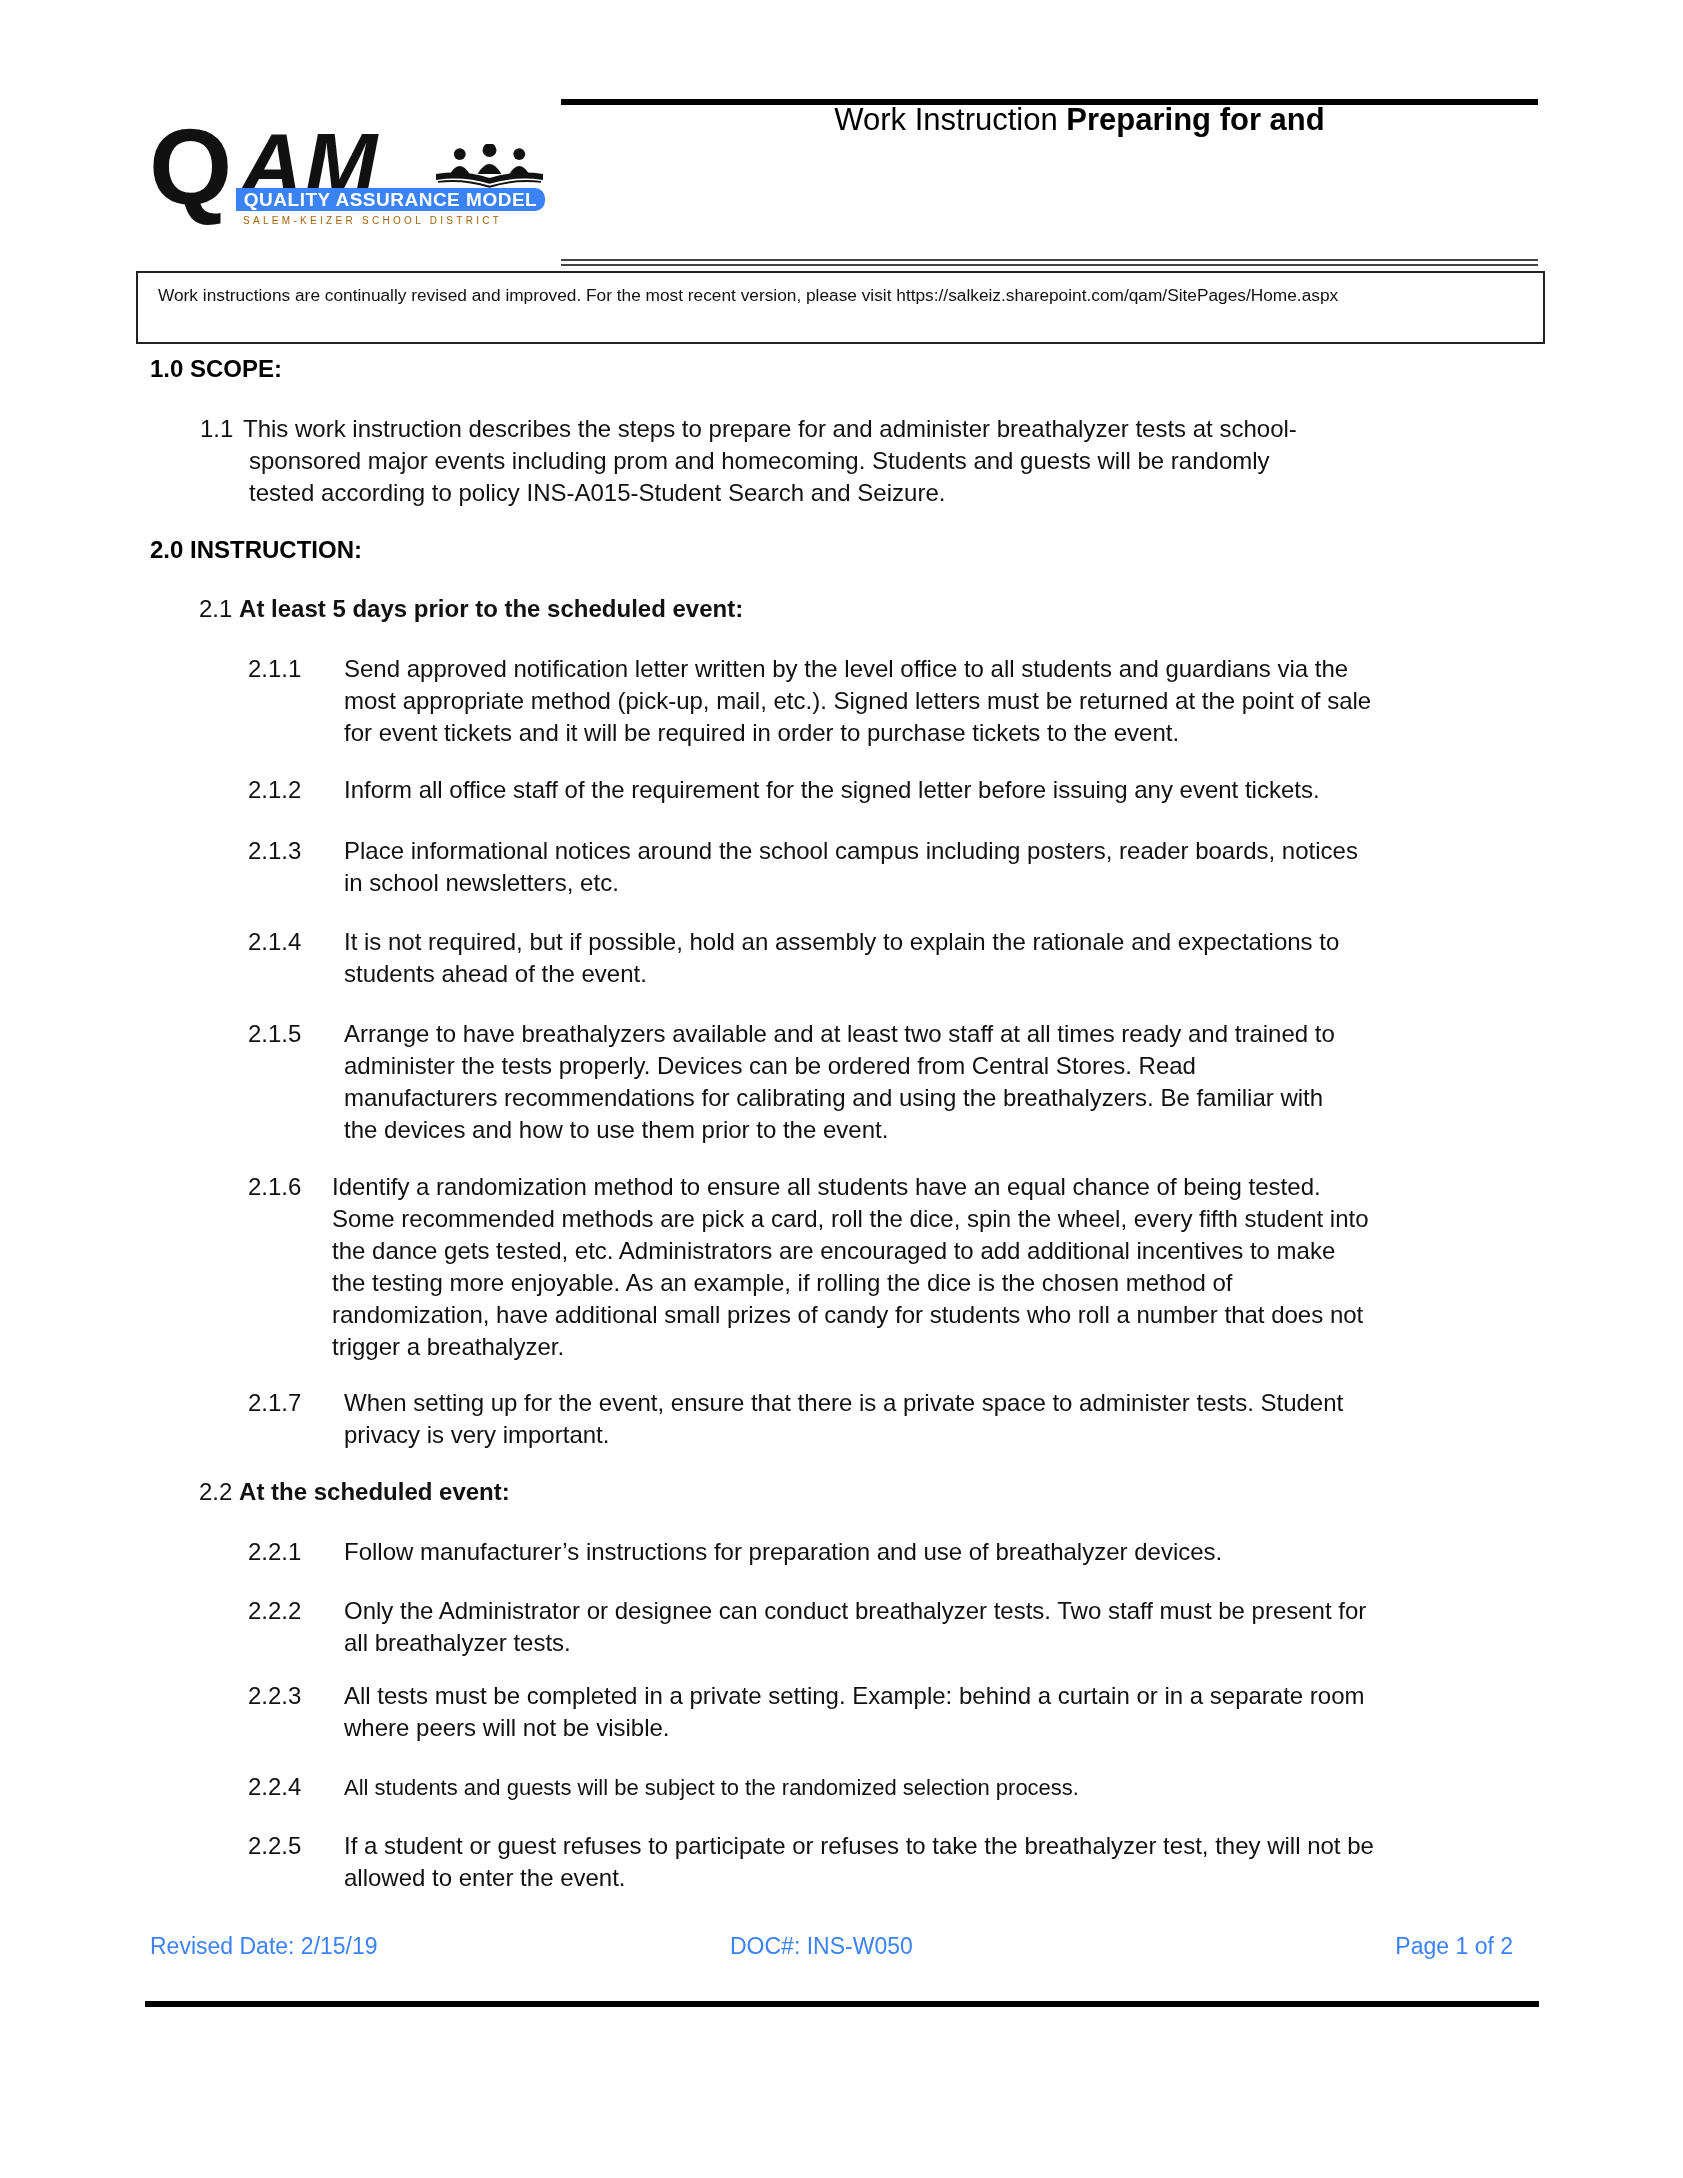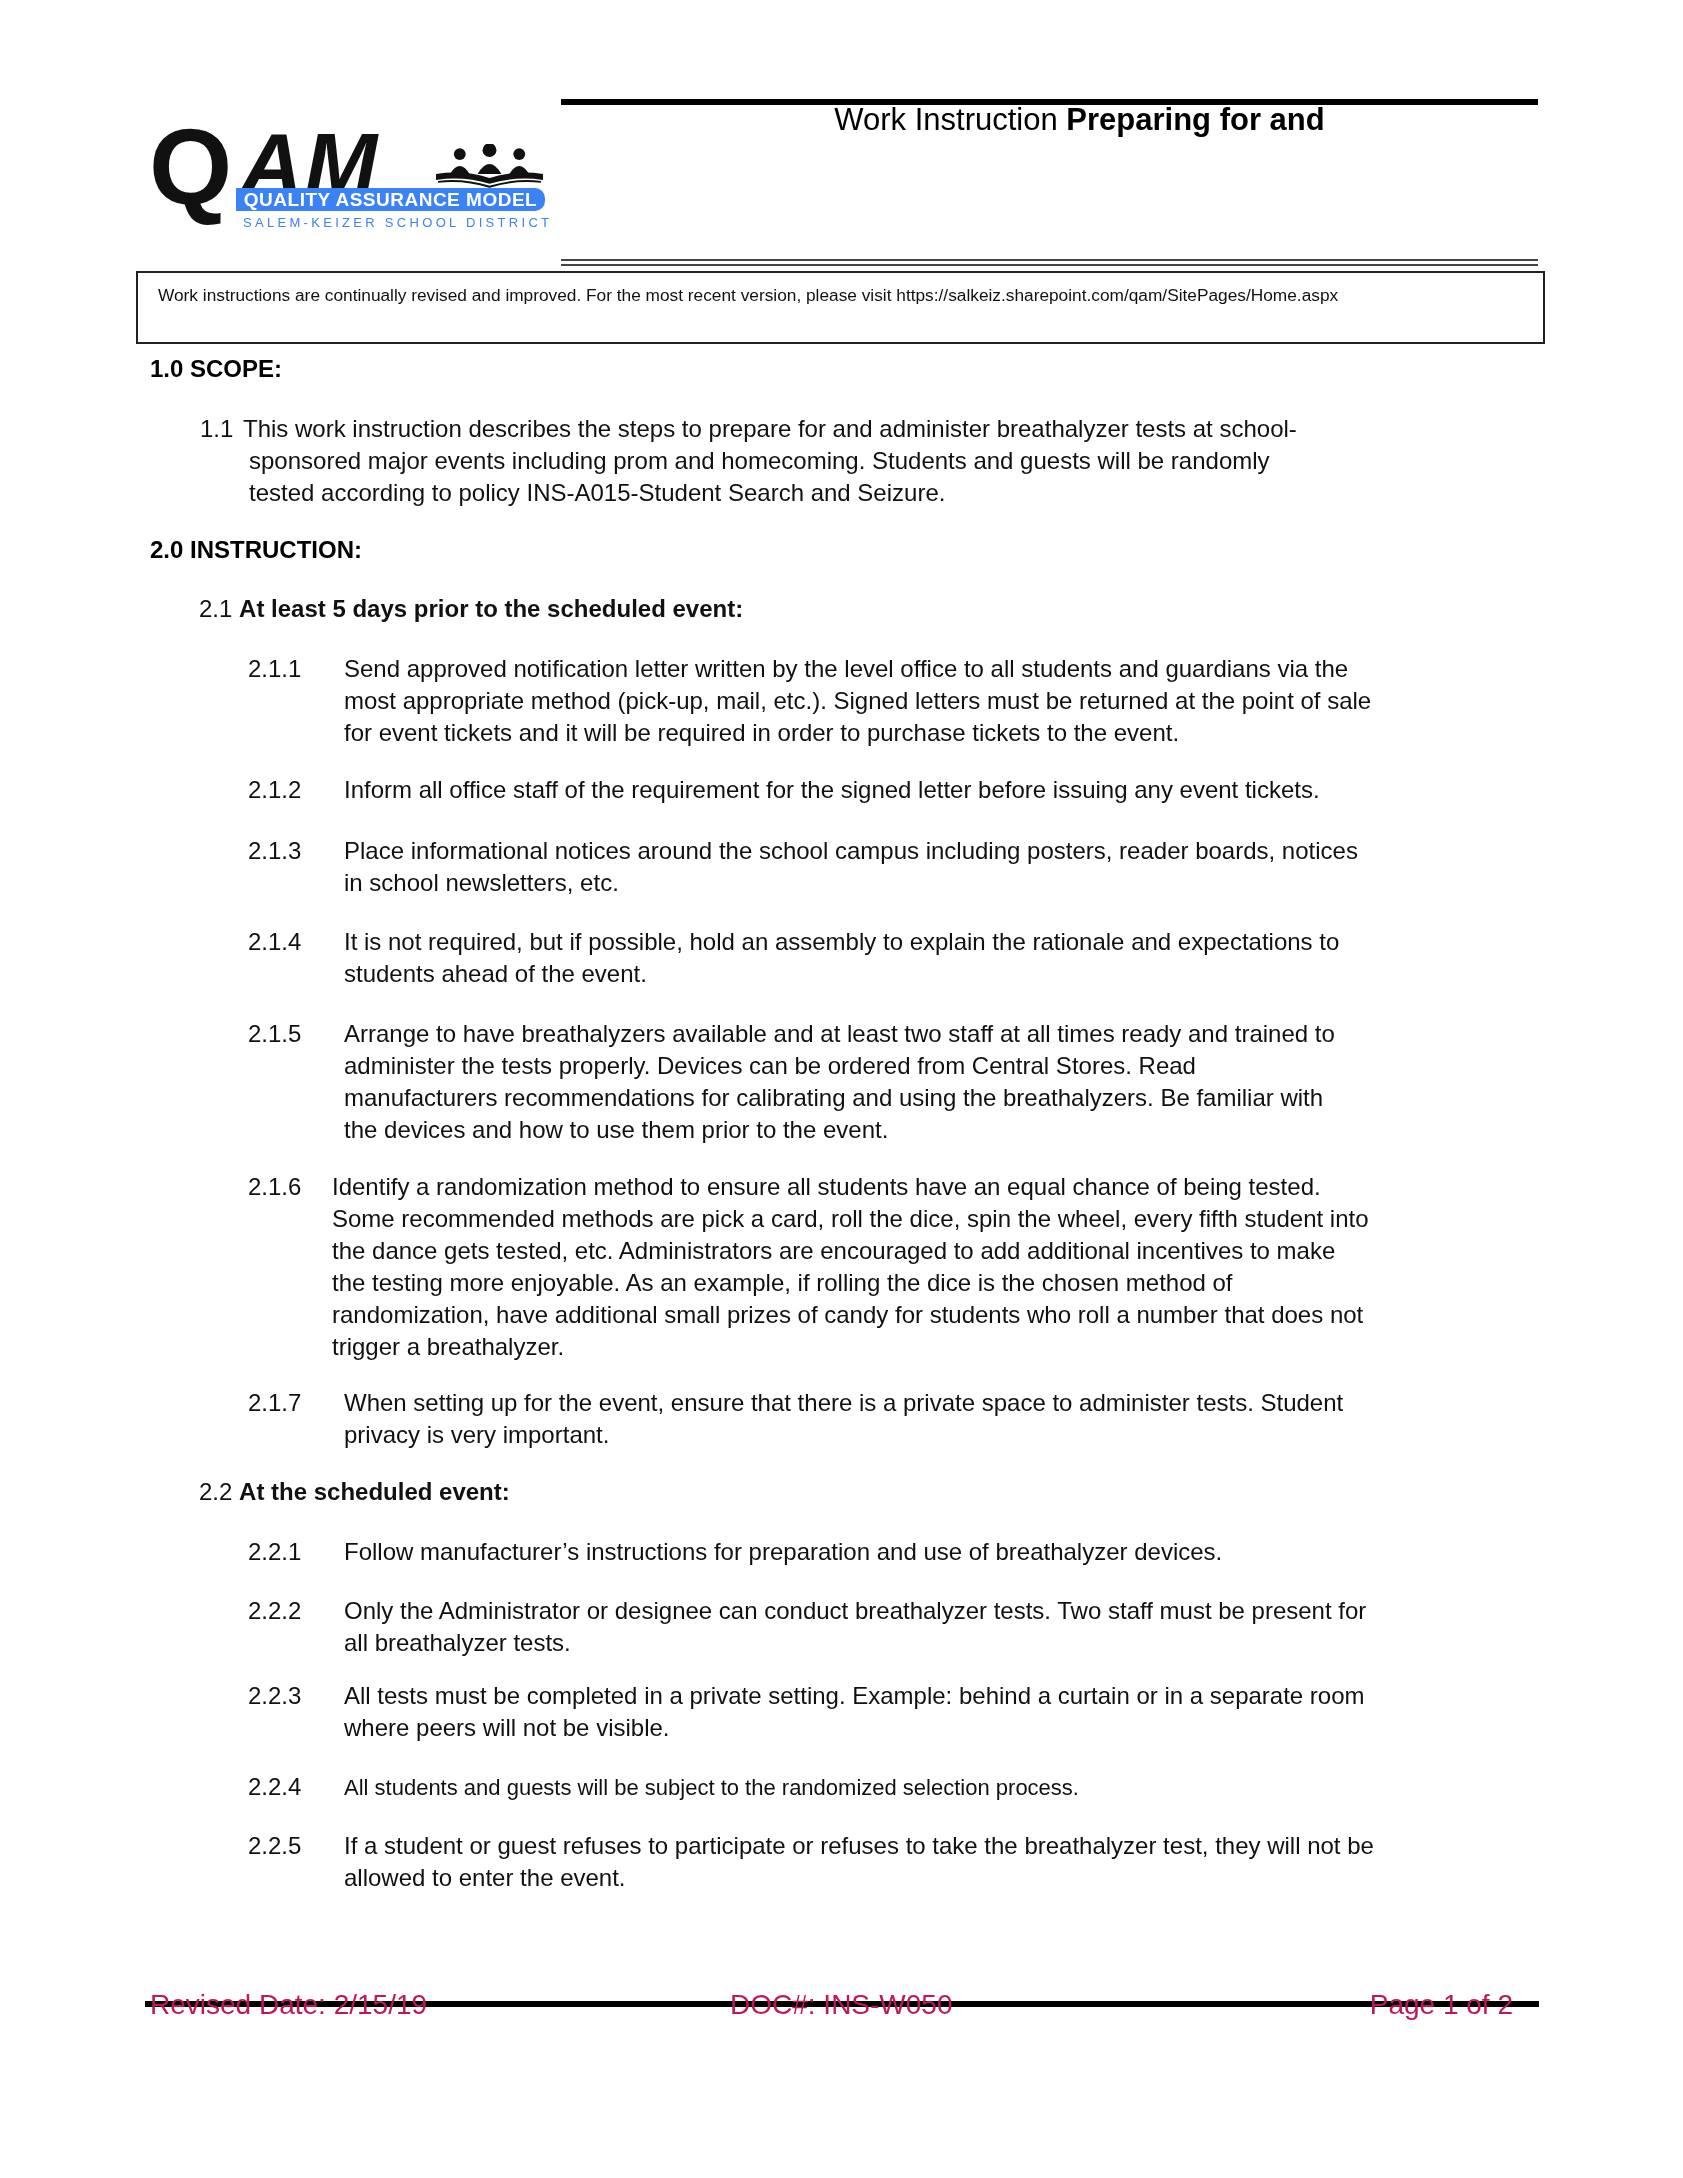--- a/index.html
+++ b/index.html
@@ -7,37 +7,37 @@
          font-family: "Liberation Sans", sans-serif; color: #111; }
   .abs { position: absolute; }
   .logo { left: 149px; top: 124px; width: 406px; height: 114px; }
   .logo-q { position: absolute; left: 0; top: 4px; font-weight: 900; font-size: 107px; line-height: 79px;
             letter-spacing: -2px; color: #111; font-family: "Liberation Sans", sans-serif; }
   .logo-am { position: absolute; left: 91px; top: 8px; font-weight: 700; font-size: 87px; line-height: 63px;
              letter-spacing: 2px; color: #111; font-style: italic; }
   .logo-band { position: absolute; left: 87px; top: 64px; width: 309px; height: 23px; background: #3b82f6;
                border-radius: 0 10px 10px 0; color: #fff; font-weight: 700; font-size: 19px; line-height: 23px;
                text-align: center; letter-spacing: 0.5px; }
-  .logo-district { position: absolute; left: 94px; top: 91px; width: 297px; font-size: 13px; letter-spacing: 3.3px;
-                   color: #3b82f6; white-space: nowrap; }
+  .logo-district { position: absolute; left: 94px; top: 91px; width: 297px; font-size: 10px; letter-spacing: 3.3px;
+                   color: #a16207; white-space: nowrap; }
   .logo-people { position: absolute; left: 285px; top: 20px; width: 111px; height: 46px; }
   .rule-thick { left: 561px; top: 99px; width: 977px; height: 6px; background: #000; }
   .rule-double-1 { left: 561px; top: 259px; width: 977px; height: 2px; background: #444; }
   .rule-double-2 { left: 561px; top: 264px; width: 977px; height: 2px; background: #444; }
   .title { left: 614px; top: 101px; width: 931px; text-align: center; font-size: 31px; line-height: 38px; color: #000; }
   .title b { font-weight: 700; }
   .notice-box { left: 136px; top: 271px; width: 1409px; height: 73px; border: 2px solid #222; box-sizing: border-box; }
   .notice-text { position: absolute; left: 20px; top: 12px; font-size: 17.3px; color: #111; white-space: nowrap; }
   .h1 { font-weight: 700; font-size: 24px; line-height: 32px; color: #000; white-space: nowrap; }
   .para { font-size: 24px; line-height: 32px; color: #111; }
   .num { position: absolute; left: 0; top: 0; white-space: nowrap; }
   .body-text { position: absolute; white-space: pre-line; }
   .small { font-size: 22px; }
   .footer-rule { left: 145px; top: 2001px; width: 1394px; height: 6px; background: #000; }
-  .footer { top: 1989px; font-size: 28px; line-height: 32px; color: #be185d; white-space: nowrap; }
+  .footer { top: 1930px; font-size: 23px; line-height: 32px; color: #3b82f6; white-space: nowrap; }
 </style>
 </head>
 <body>
 
 <div class="abs logo">
   <span class="logo-q">Q</span>
   <span class="logo-am">AM</span>
   <svg class="logo-people" viewBox="0 0 112 46">
     <circle cx="26" cy="10" r="6" fill="#111"></circle>
     <circle cx="56" cy="6" r="7" fill="#111"></circle>

